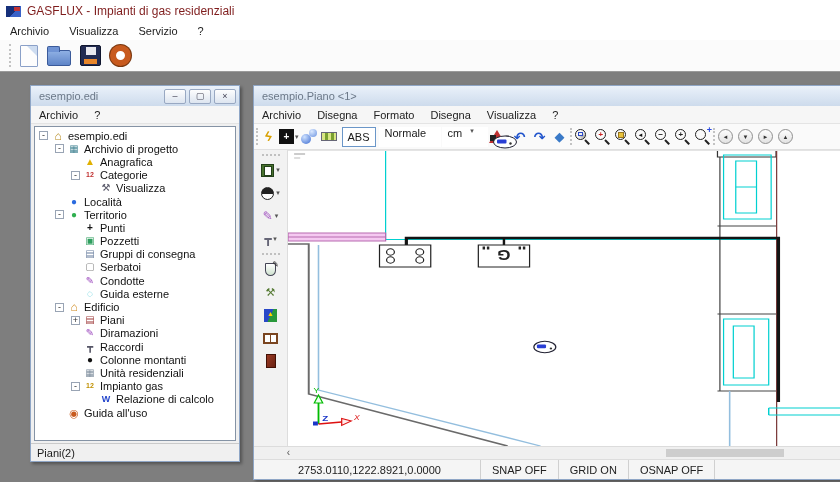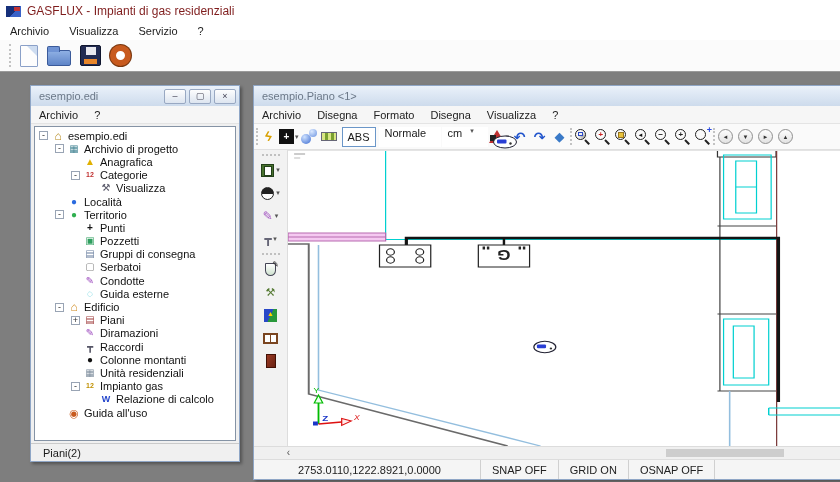--- a/index.html
+++ b/index.html
@@ -36,21 +36,21 @@
   .menubar .mitem{padding:0 8px}
 
   
   .left-win{left:30px;top:13px;width:210px;height:377px;display:flex;flex-direction:column}
   .treewrap{flex:1;margin:2px 3px;border:1px solid #8593a5;background:#fff;overflow:hidden;padding:2px 0 0 1px}
   .trow{height:13.2px;display:flex;align-items:center;white-space:nowrap}
   .texp{width:9px;height:9px;flex:none;border:1px solid #99a4b4;background:#fff;font-size:9px;line-height:7px;text-align:center;color:#333;margin-right:3px}
   .texp.none{border:none;background:transparent}
   .ticon{width:14px;flex:none;text-align:center;font-size:10px;line-height:12px;margin-right:3px}
   .tlabel{font-size:11px;color:#111}
-  .left-status{height:18px;border-top:1px solid #cacaca;display:flex;align-items:center;padding-left:12px;background:#f0f0f0;flex:none}
+  .left-status{height:18px;border-top:1px solid #cacaca;display:flex;align-items:center;padding-left:6px;background:#f0f0f0;flex:none}
   
   .i-project-house{color:#b5891d;font-size:12px}
   .i-archive{color:#3b7f8f}
   .i-anagrafica{color:#e0b000}
   .i-categories,.i-gas-system{font-size:7px;font-weight:bold}
   .i-categories{color:#c03030}.i-gas-system{color:#c09000}
   .i-tools{color:#556}
   .i-globe-blue{color:#2a6adf}.i-globe-green{color:#2faf4f}
   .i-point-cross{color:#111;font-weight:bold}
   .i-manhole{color:#2f9f5f}

